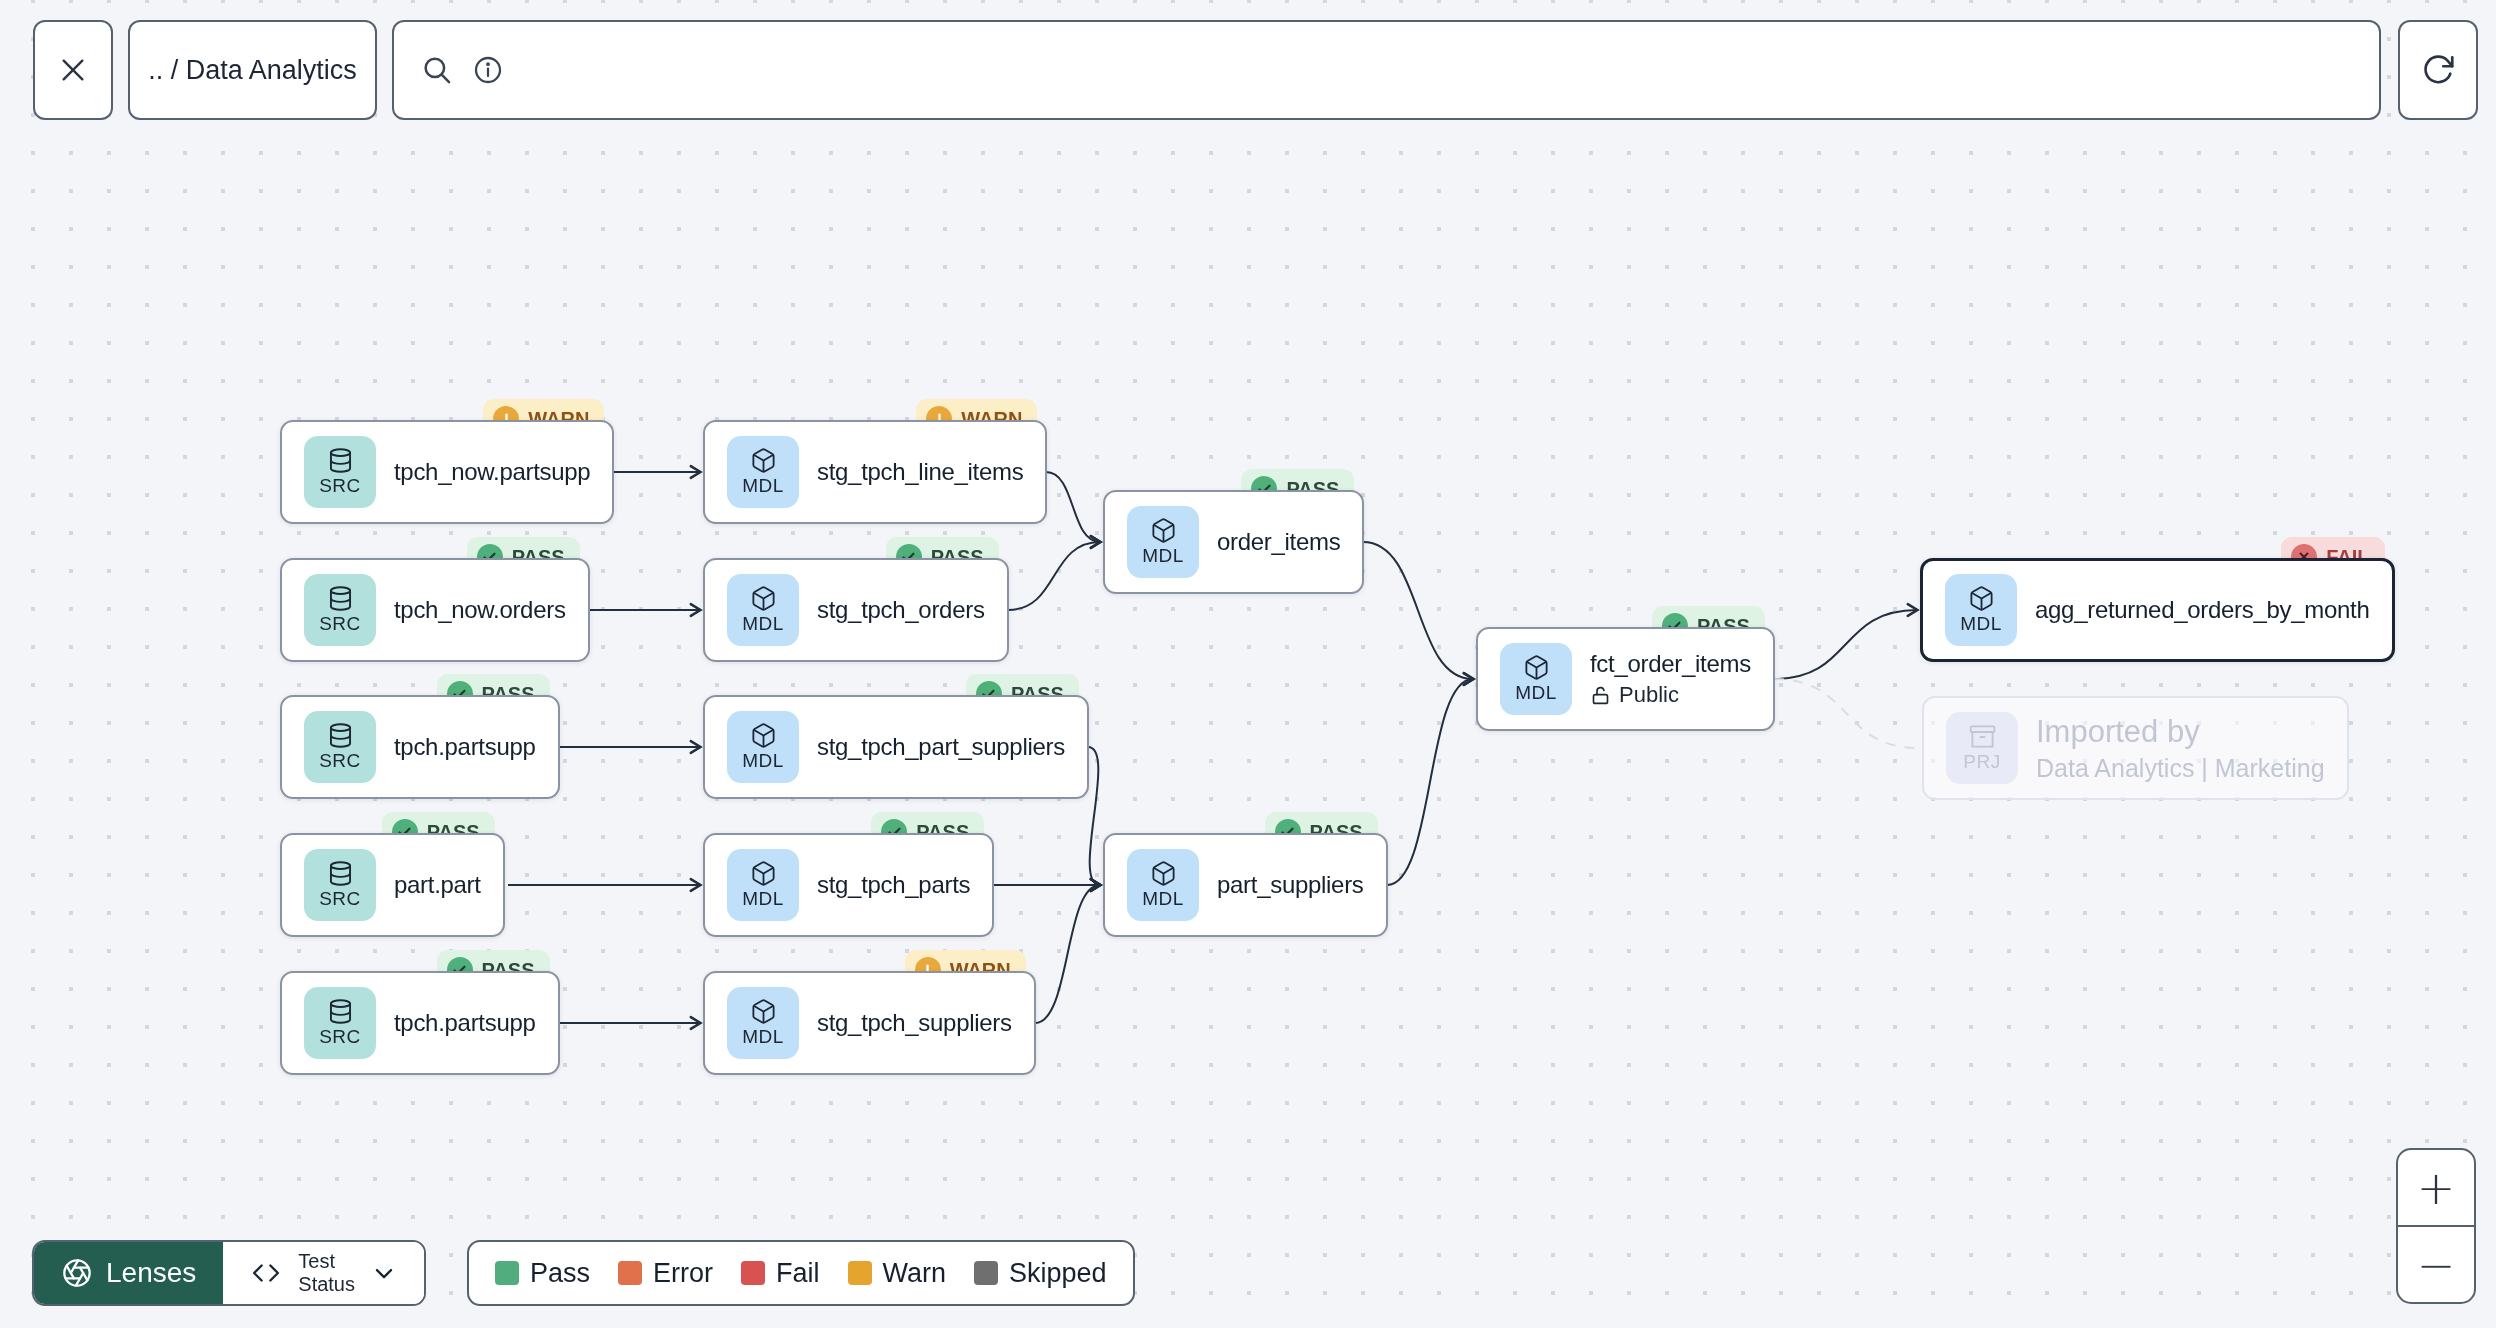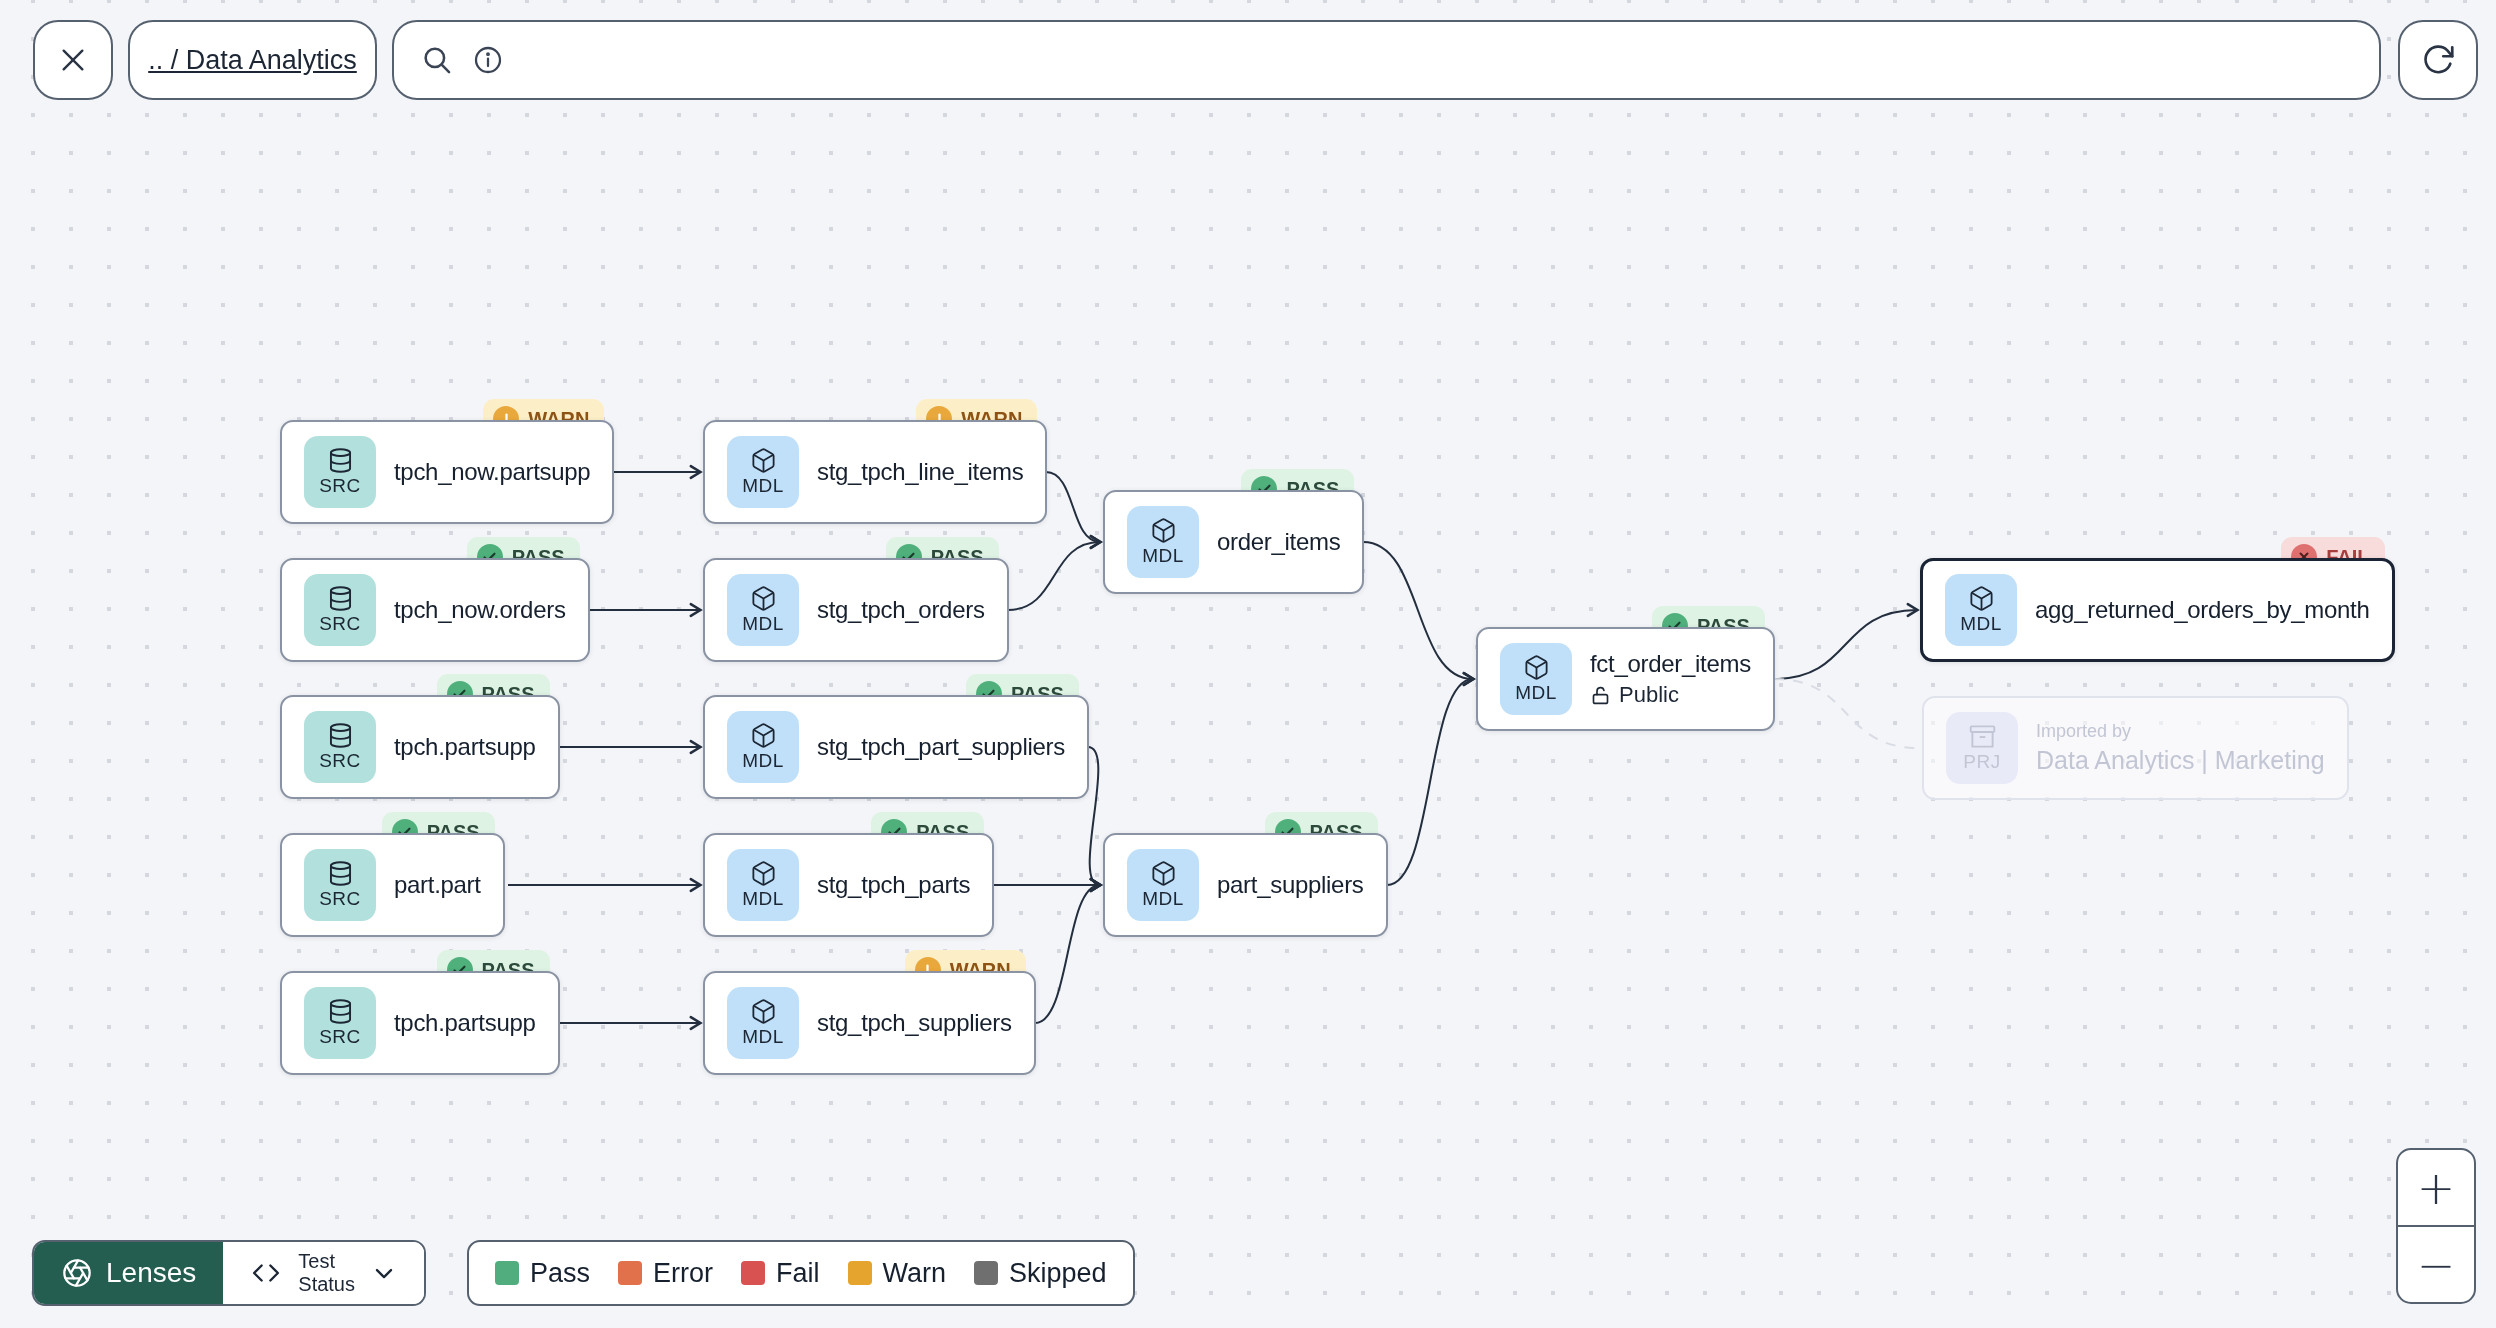--- a/index.html
+++ b/index.html
@@ -3,22 +3,22 @@
 <meta charset="utf-8">
 <style>
   html,body{margin:0;padding:0;width:2496px;height:1328px;overflow:hidden;
     font-family:"Liberation Sans","DejaVu Sans",sans-serif;}
   .stage{position:relative;width:2496px;height:1328px;background:#f4f5f8;
     background-image:radial-gradient(circle,#d4d7de 2.2px,transparent 2.5px);
     background-size:38px 38px;background-position:14px 20px;}
 
   
   .topbar{position:absolute;left:0;top:0;width:100%;height:120px;z-index:10;}
-  .tb-btn{position:absolute;top:20px;height:80px;background:#ffffff;border:2.5px solid #566170;
-    border-radius:25px;display:flex;align-items:center;justify-content:center;box-sizing:border-box;color:#252f3f;text-decoration:underline;}
+  .tb-btn{position:absolute;top:20px;height:100px;background:#ffffff;border:2.5px solid #566170;
+    border-radius:12px;display:flex;align-items:center;justify-content:center;box-sizing:border-box;color:#252f3f;}
   .tb-close{left:33px;width:80px;}
   .tb-crumb{left:128px;width:249px;font-size:27px;color:#1c2634;}
   .tb-search{left:392px;width:1989px;justify-content:flex-start;padding:0 26px;gap:18px;}
   .tb-search input{flex:1;border:none;outline:none;font-size:28px;color:#1c2634;background:transparent;
     font-family:"Liberation Sans","DejaVu Sans",sans-serif;}
   .tb-refresh{left:2398px;width:80px;}
   .icon{display:inline-flex;align-items:center;justify-content:center;}
 
   
   .node{position:absolute;z-index:2;width:max-content;}
@@ -28,21 +28,21 @@
   .card.selected{border:3.5px solid #1a2434;}
   .card.ghost{background:rgba(252,252,254,.6);border:2px solid #e0e2ec;box-shadow:none;}
   .kindbox{width:72px;height:72px;border-radius:14px;display:flex;flex-direction:column;
     align-items:center;justify-content:center;gap:1px;flex:none;color:#1c2634;}
   .kindbox .klabel{font-size:19px;letter-spacing:.5px;color:#1c2634;}
   .ghost .kindbox{color:#c2c6d4;}
   .ghost .kindbox .klabel{color:#c2c6d4;}
   .ntext{display:flex;flex-direction:column;justify-content:center;gap:4px;}
   .ntitle{font-size:24px;letter-spacing:-0.3px;color:#16202e;white-space:nowrap;}
   .nsub{display:flex;align-items:center;gap:8px;font-size:22px;color:#1c2634;white-space:nowrap;}
-  .ghost-line1{font-size:18px;color:#c2c6d4;white-space:nowrap;}
+  .ghost-line1{font-size:31px;color:#c2c6d4;white-space:nowrap;}
   .ghost-line2{font-size:25px;color:#c2c6d4;white-space:nowrap;}
   .badge{position:absolute;top:-21px;right:10px;z-index:0;display:flex;align-items:center;gap:9px;
     padding:7px 15px 24px 10px;border-radius:11px;font-size:20px;font-weight:bold;white-space:nowrap;}
   .badge .dot{width:26px;height:26px;border-radius:50%;display:flex;align-items:center;justify-content:center;flex:none;}
 
   
   #edges{position:absolute;left:0;top:0;z-index:1;}
 
   
   .footer{position:absolute;left:0;top:0;z-index:10;}

